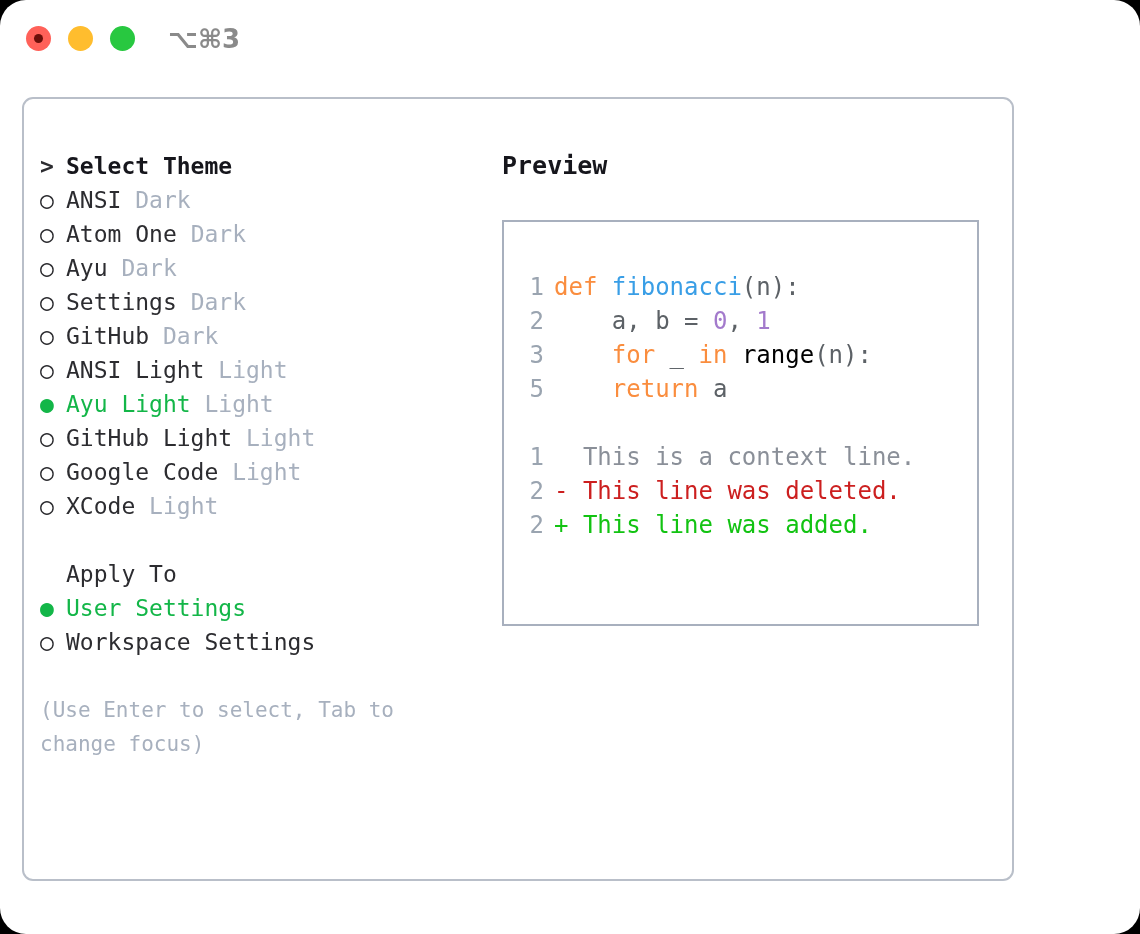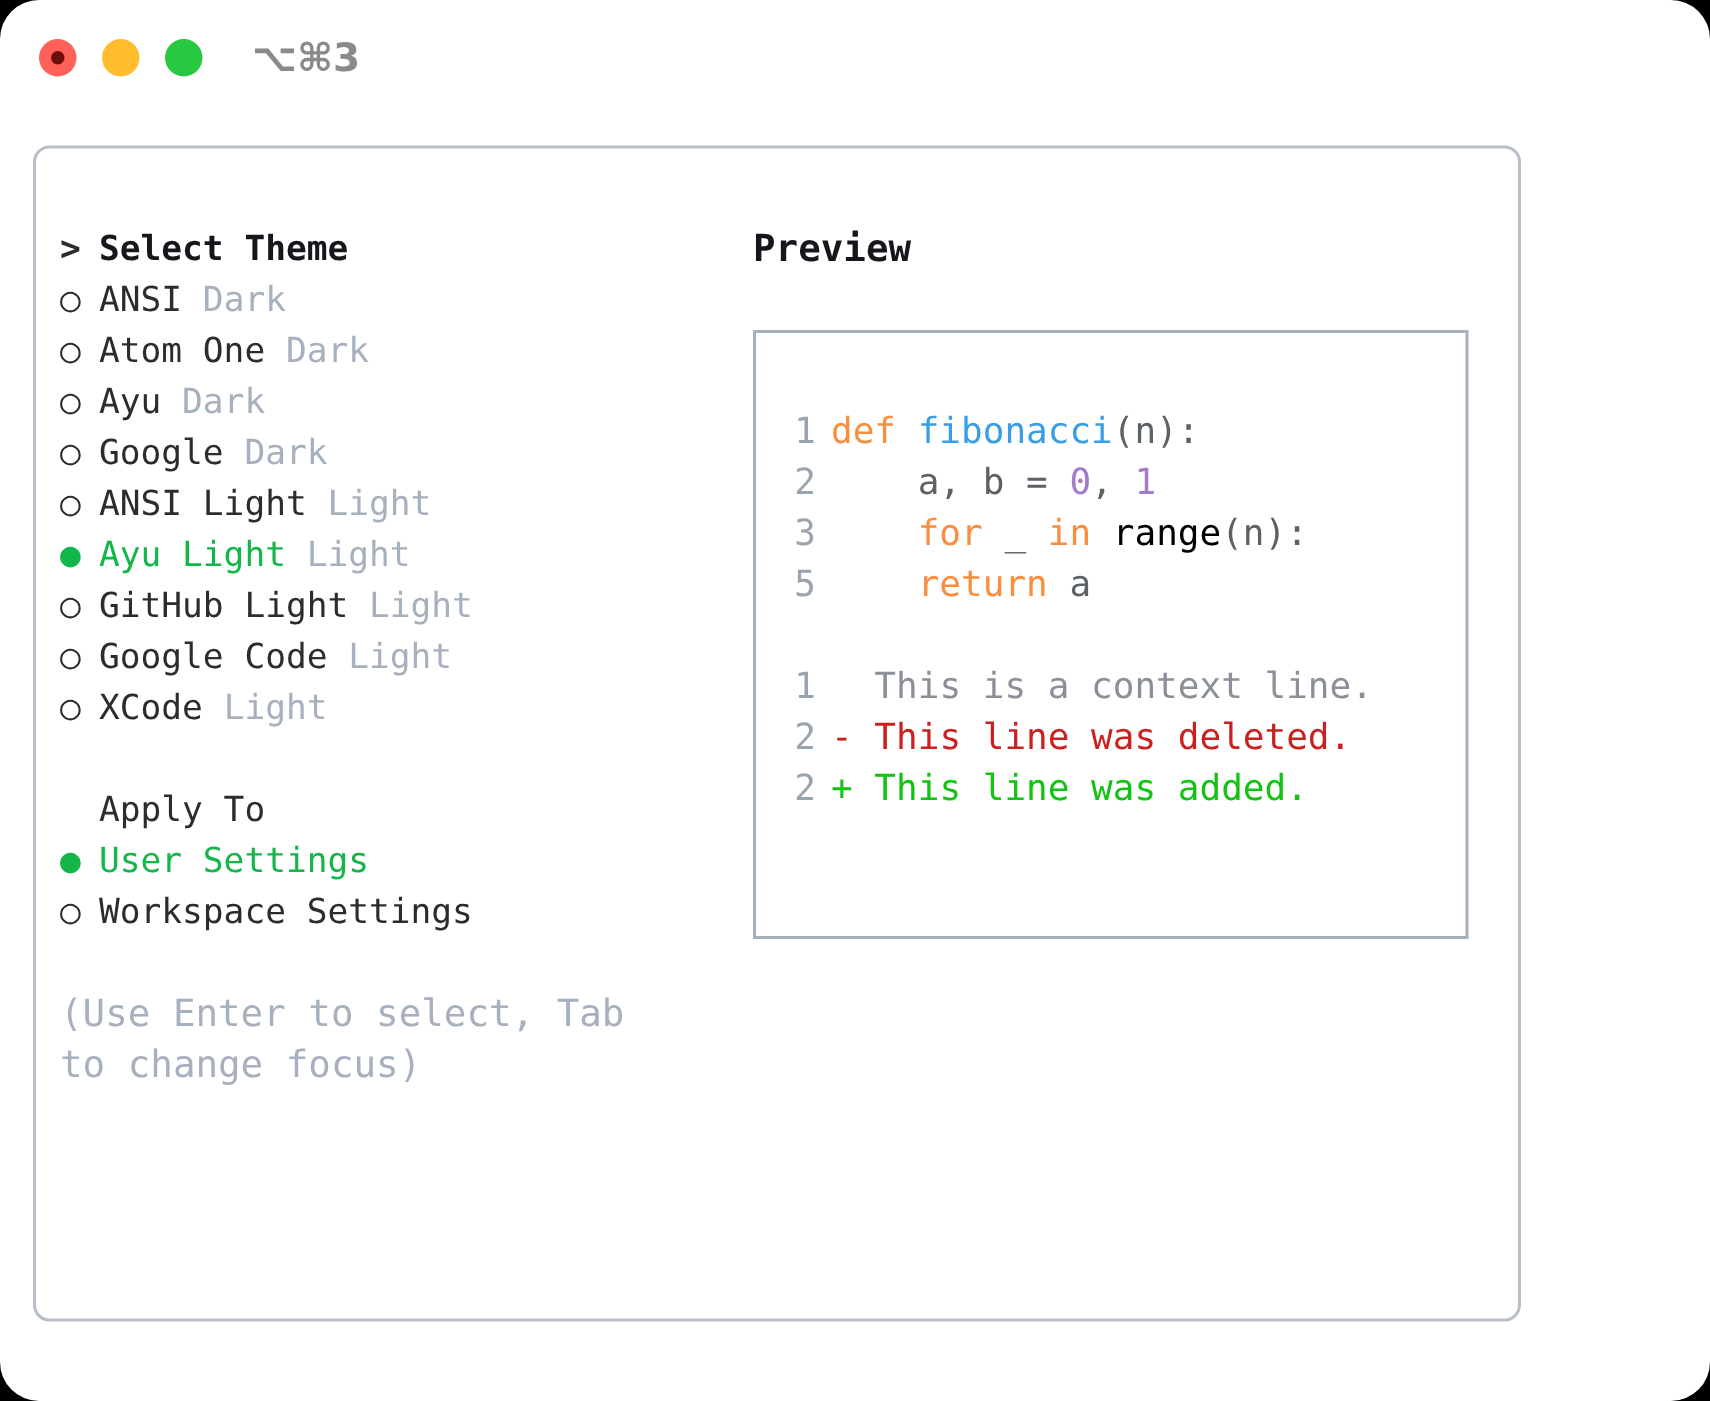--- a/index.html
+++ b/index.html
@@ -105,21 +105,21 @@
   .heading .marker { font-weight: 700; }
   .row.selected, .row.selected .marker { color: #13b648; }
   .variant {
     color: #a7b0be;
   }
   .section-head {
     margin-top: 34px;
   }
   .hint {
     margin-top: 34px;
-    font-size: 25px;
+    font-size: 21px;
     line-height: 34px;
     color: #a7b0be;
     width: 410px;
   }
 
   
   .right-col {
     position: absolute;
     left: 478px;
     top: 50px;
@@ -180,21 +180,22 @@
   <div class="frame">
 
     <div class="left-col">
       <div class="row heading">
         <span class="marker">&gt;</span><span>Select Theme</span>
       </div>
       <div id="theme-list">
           <div class="row"><span class="marker">○</span><span>ANSI</span><span class="variant"> Dark</span></div>
           <div class="row"><span class="marker">○</span><span>Atom One</span><span class="variant"> Dark</span></div>
           <div class="row"><span class="marker">○</span><span>Ayu</span><span class="variant"> Dark</span></div>
-          <div class="row"><span class="marker">○</span><span>Google</span><span class="variant"> Dark</span></div>
+          <div class="row"><span class="marker">○</span><span>Settings</span><span class="variant"> Dark</span></div>
+          <div class="row"><span class="marker">○</span><span>GitHub</span><span class="variant"> Dark</span></div>
           <div class="row"><span class="marker">○</span><span>ANSI Light</span><span class="variant"> Light</span></div>
           <div class="row selected"><span class="marker">●</span><span>Ayu Light</span><span class="variant"> Light</span></div>
           <div class="row"><span class="marker">○</span><span>GitHub Light</span><span class="variant"> Light</span></div>
           <div class="row"><span class="marker">○</span><span>Google Code</span><span class="variant"> Light</span></div>
           <div class="row"><span class="marker">○</span><span>XCode</span><span class="variant"> Light</span></div>
         </div>
 
       <div class="row section-head">
         <span class="marker"> </span><span>Apply To</span>
       </div>

